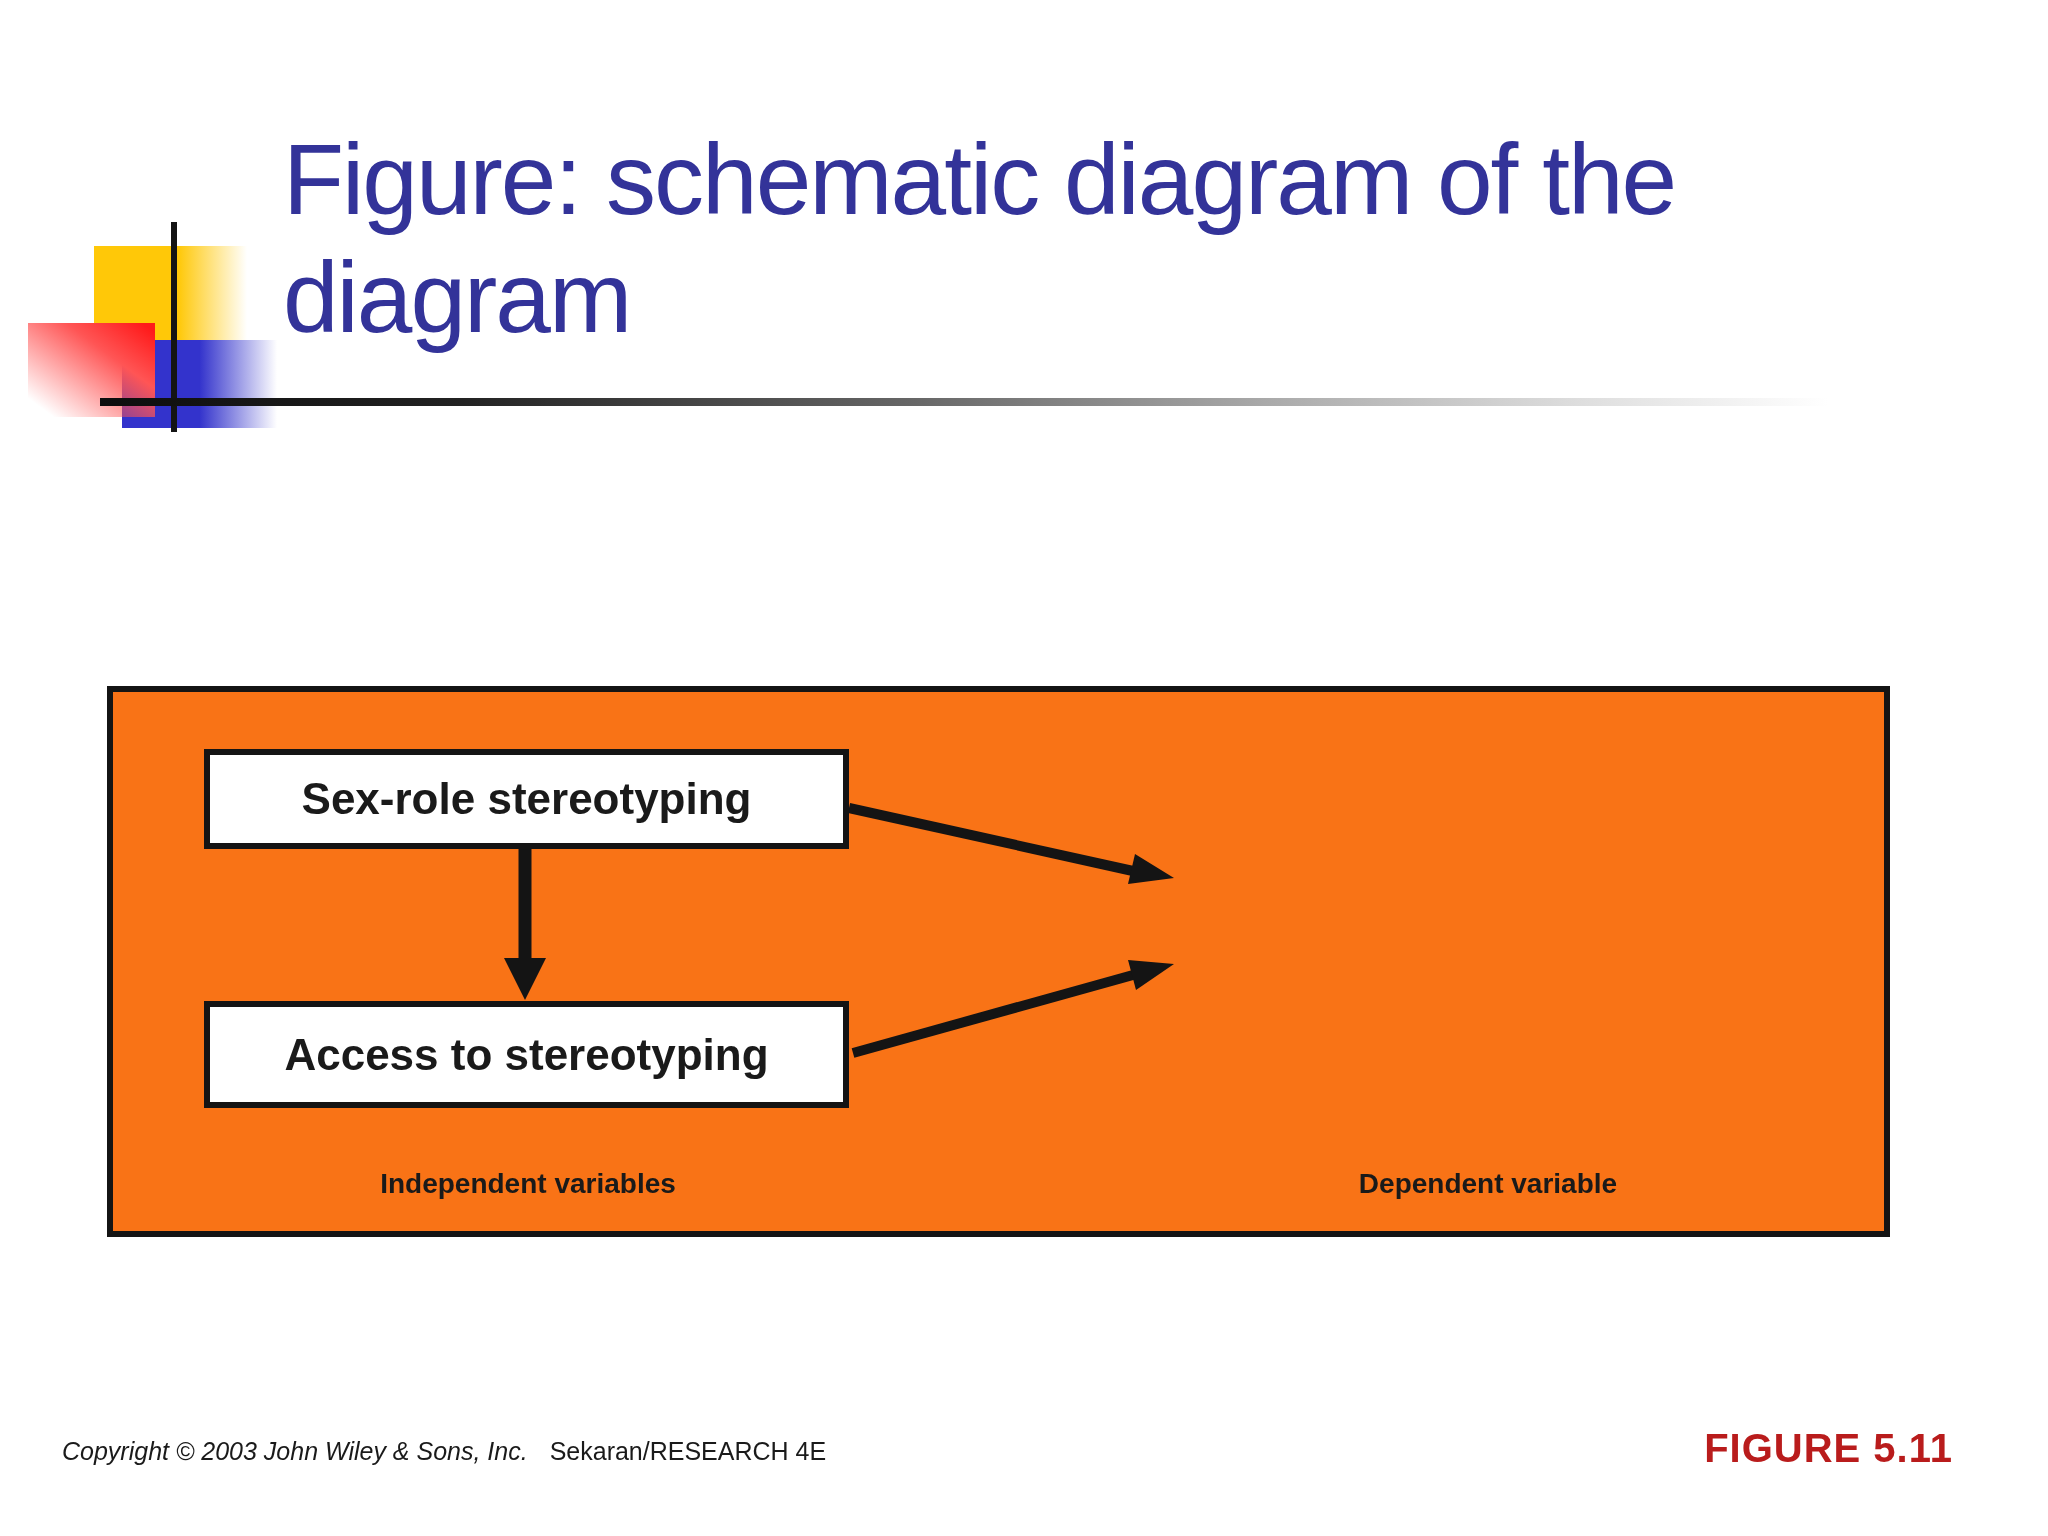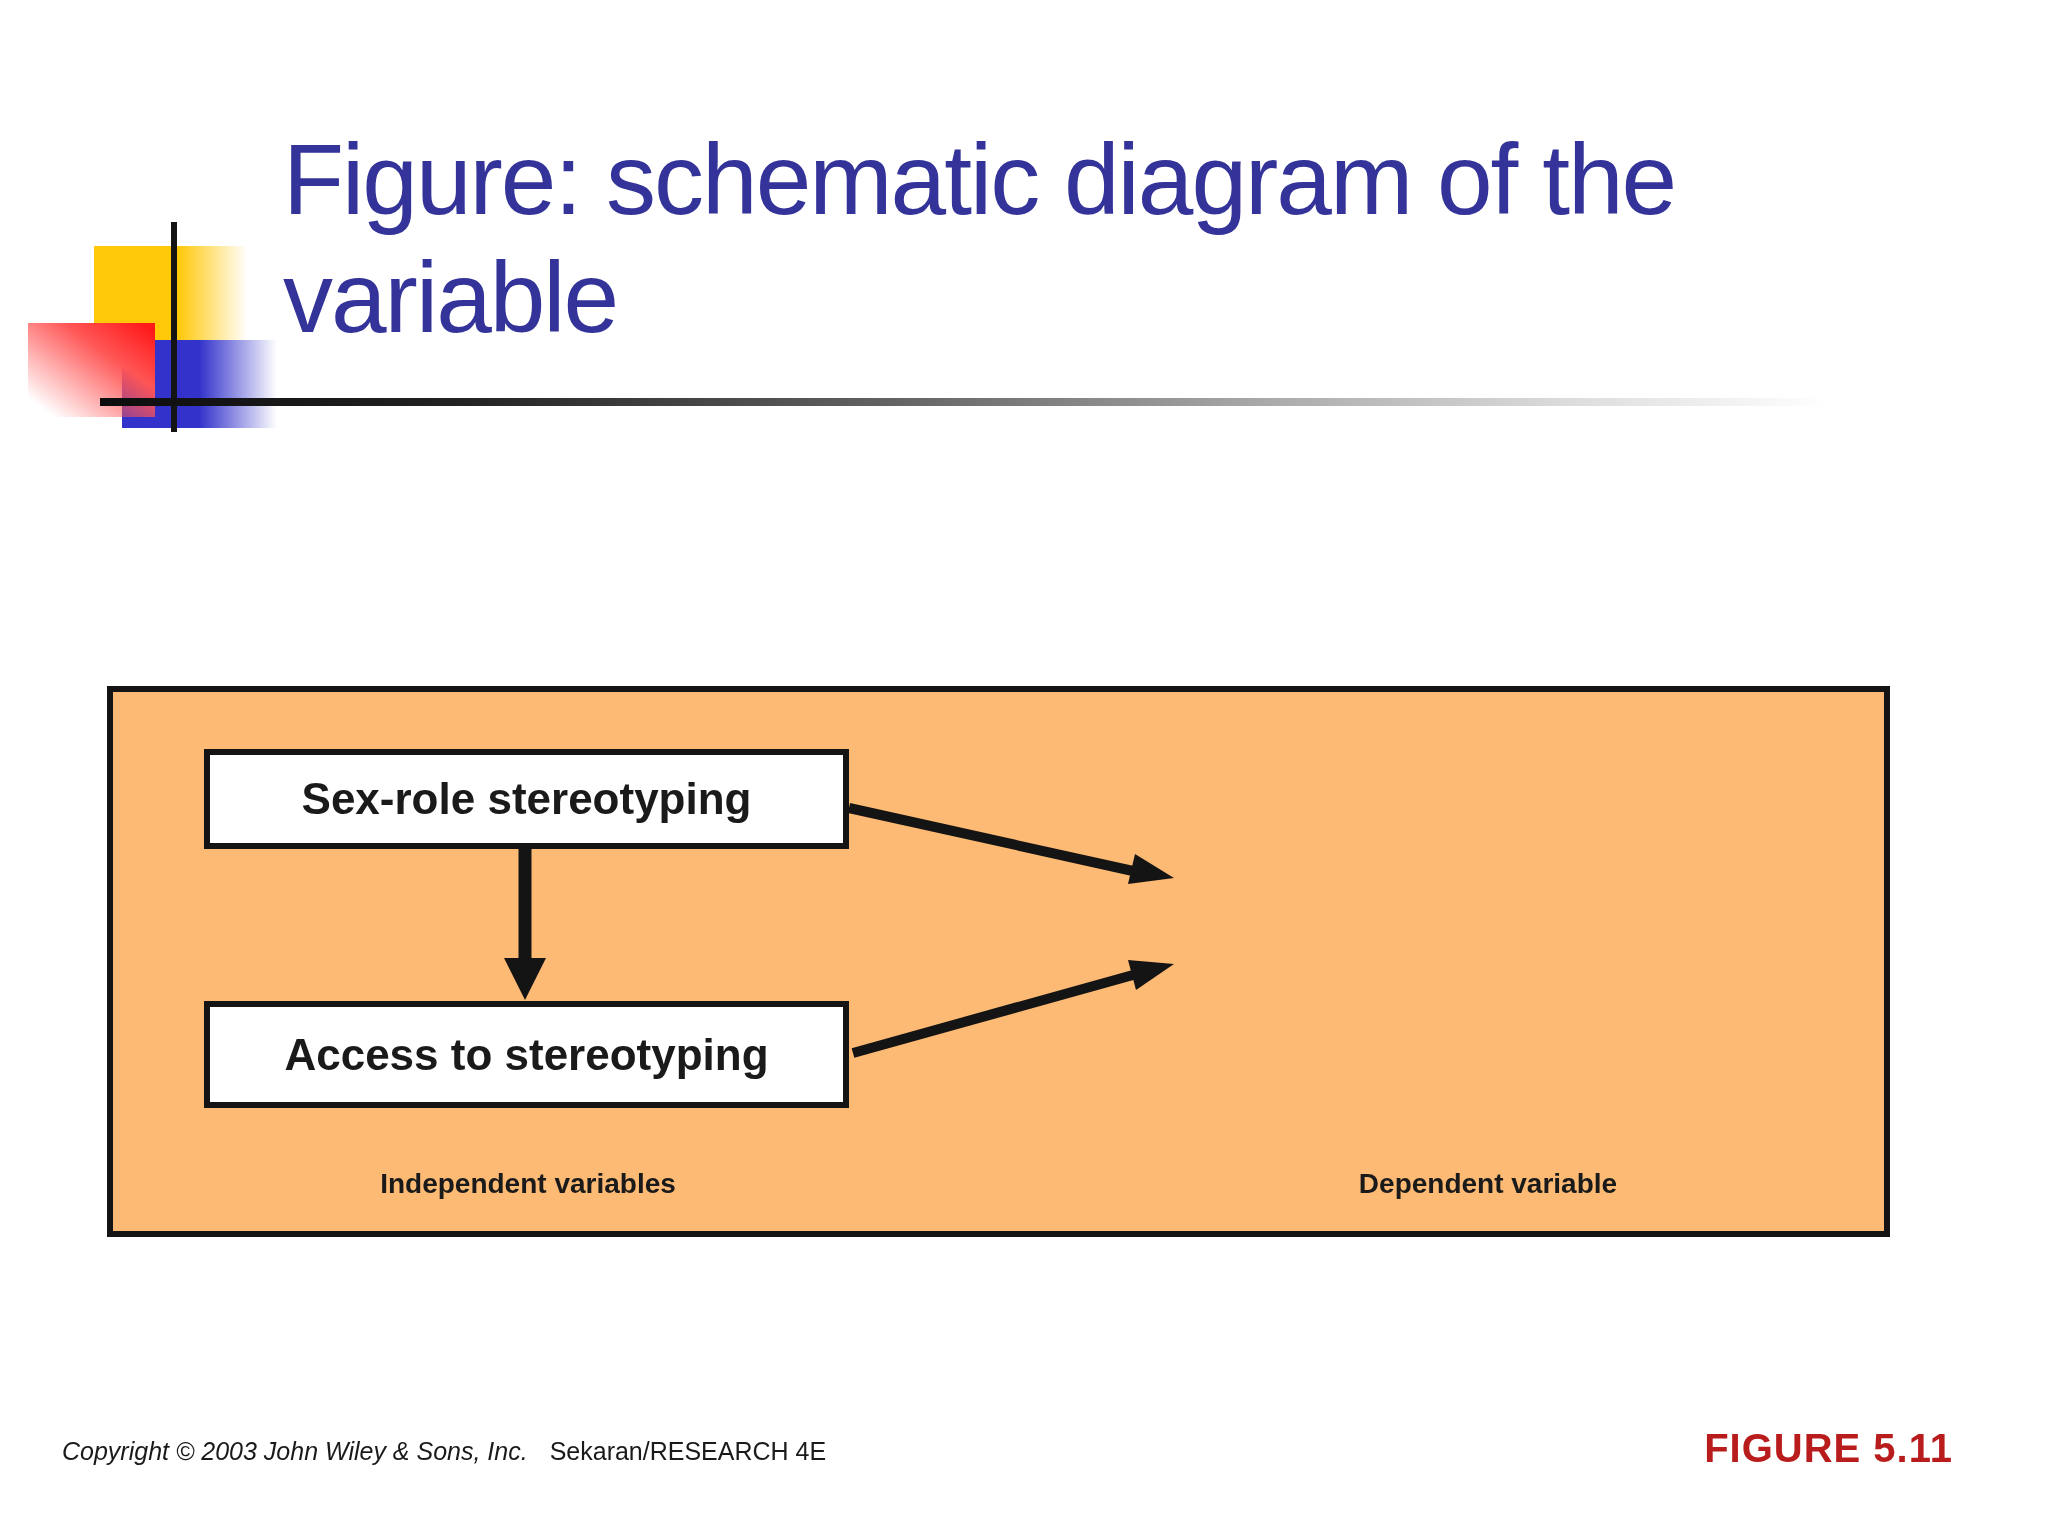--- a/index.html
+++ b/index.html
@@ -38,21 +38,21 @@
   
   .title{
     position:absolute;left:283px;top:120px;width:1620px;z-index:5;
     color:#333399;font-size:100px;line-height:118px;letter-spacing:-2px;
     font-weight:400;
   }
 
   
   .frame{
     position:absolute;left:107px;top:686px;width:1783px;height:551px;
-    border:6px solid #141414;box-sizing:border-box;background:#fdba74;padding-left:28px;
+    border:6px solid #141414;box-sizing:border-box;background:#f97316;padding-left:28px;
   }
   .node{
     position:absolute;border:6px solid #141414;box-sizing:border-box;
     background:#ffffff;display:flex;align-items:center;justify-content:center;
     text-align:center;color:#1a1a1a;font-weight:bold;font-size:44px;line-height:50px;
     z-index:2;
   }
   .node-sexrole{left:91px;top:57px;width:645px;height:100px;}
   .node-access{left:91px;top:309px;width:645px;height:107px;}
   .node-advancement{left:1061px;top:167px;width:646px;height:120px;}
@@ -82,21 +82,21 @@
 <div class="slide">
 
   <div class="sq sq-yellow"></div>
   <div class="sq sq-blue"></div>
   <div class="sq sq-red"></div>
   <div class="cross-v"></div>
   <div class="rule-h"></div>
 
   <div class="title">
     <div>Figure: schematic diagram of the</div>
-    <div>variable</div>
+    <div>diagram</div>
   </div>
 
   <div class="frame">
 
     <svg class="arrows" viewBox="0 0 1783 551">
 
       <line x1="412" y1="156" x2="412" y2="272" stroke="#141414" stroke-width="13"></line>
       <polygon points="412,308 391,266 433,266" fill="#141414"></polygon>
 
       <line x1="736" y1="116" x2="1020" y2="179" stroke="#141414" stroke-width="10"></line>

